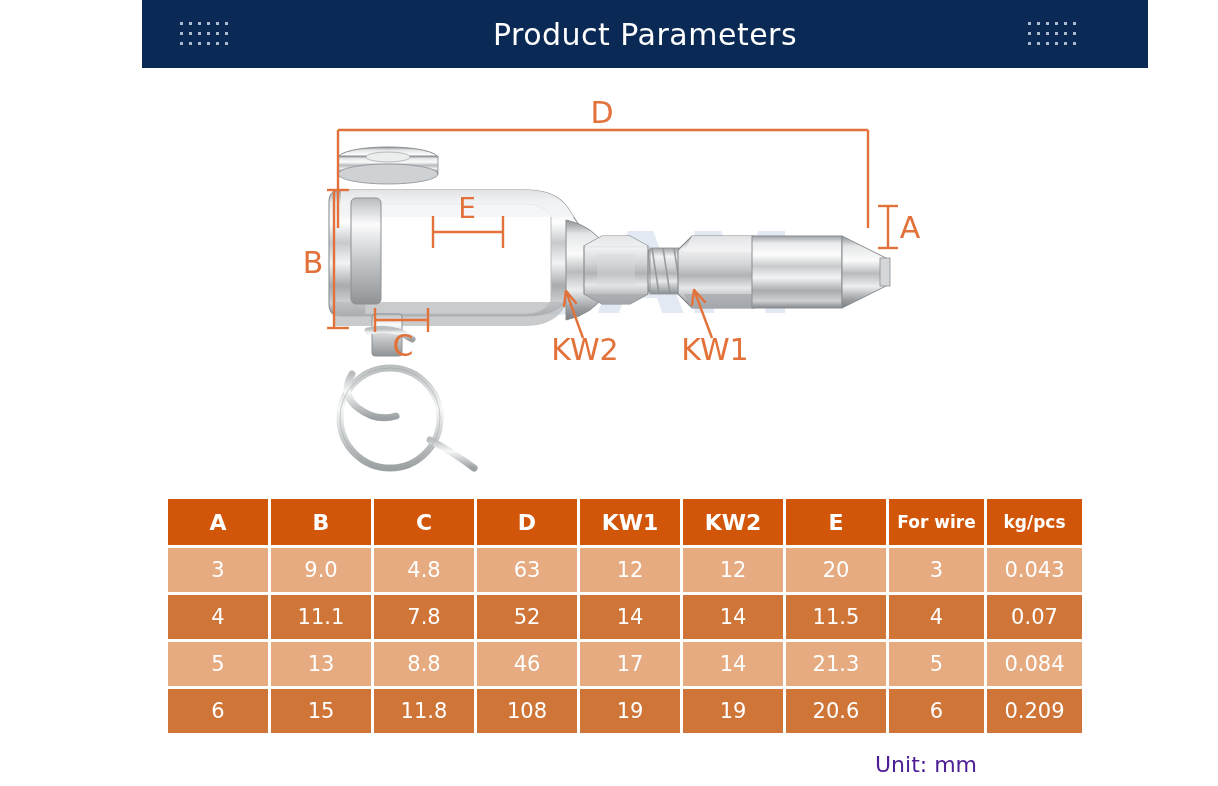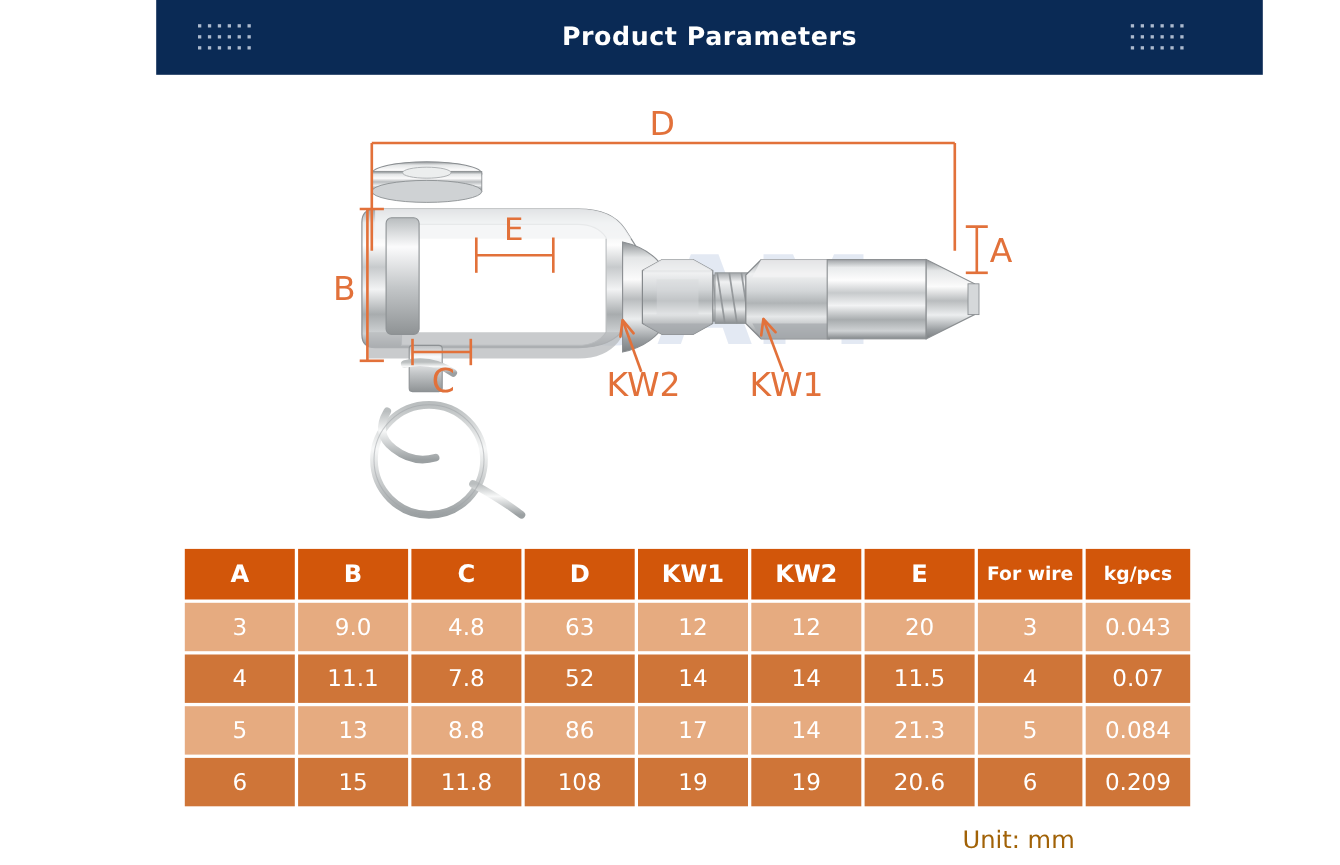--- a/index.html
+++ b/index.html
@@ -22,22 +22,22 @@
     top: 0;
     width: 1006px;
     height: 68px;
     background: #0a2a55;
     display: flex;
     align-items: center;
     justify-content: center;
   }
   .banner-title {
     color: #ffffff;
-    font-size: 23px;
-    font-weight: bold;
+    font-size: 30px;
+    font-weight: normal;
     letter-spacing: 0.5px;
     font-family: "DejaVu Sans", sans-serif;
     white-space: nowrap;
   }
   .dots {
     position: absolute;
     top: 22px;
     display: grid;
     grid-template-columns: repeat(6, 5px);
     grid-auto-rows: 5px;
@@ -96,21 +96,21 @@
   table.spec tr.row-light td { background: #e6ab80; }
   table.spec tr.row-dark  td { background: #cf7538; }
 
   col.c-wide   { width: 100px; }
   col.c-narrow { width: 95px;  }
 
   .unit {
     position: absolute;
     left: 875px;
     top: 752px;
-    color: #a16207;
+    color: #4c1d95;
     font-size: 22px;
     font-family: "DejaVu Sans", sans-serif;
     white-space: nowrap;
   }
 </style>
 </head>
 <body>
 
 <div class="banner">
   <div class="banner-title">Product Parameters</div>
@@ -380,21 +380,21 @@
         <td>14</td>
         <td>14</td>
         <td>11.5</td>
         <td>4</td>
         <td>0.07</td>
       </tr>
       <tr class="row-light">
         <td>5</td>
         <td>13</td>
         <td>8.8</td>
-        <td>86</td>
+        <td>46</td>
         <td>17</td>
         <td>14</td>
         <td>21.3</td>
         <td>5</td>
         <td>0.084</td>
       </tr>
       <tr class="row-dark">
         <td>6</td>
         <td>15</td>
         <td>11.8</td>

